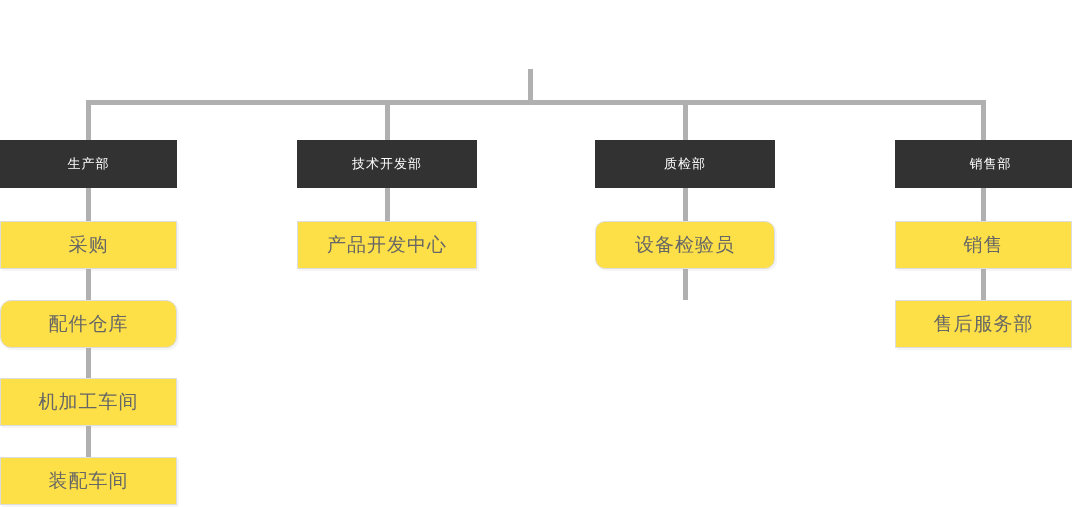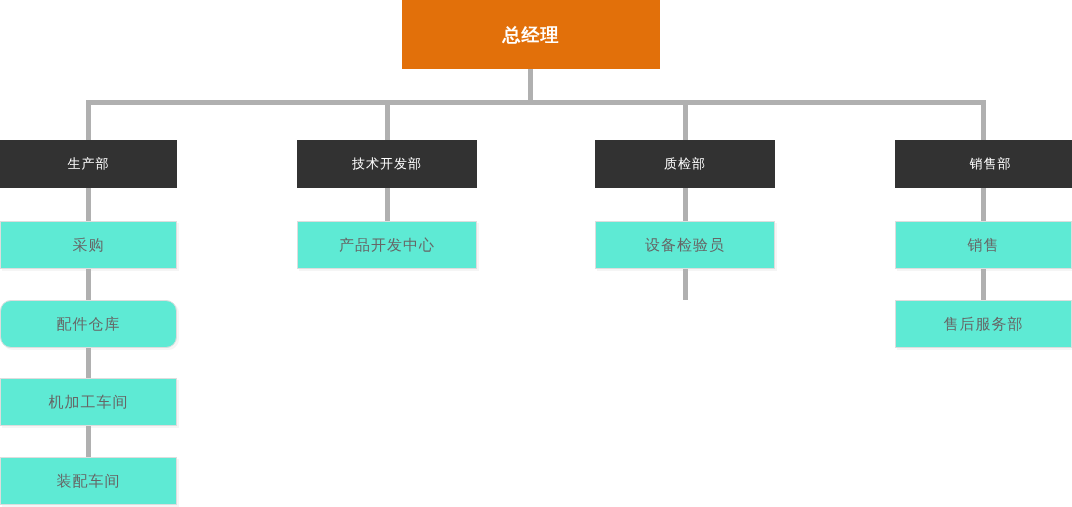--- a/index.html
+++ b/index.html
@@ -40,44 +40,43 @@
     font-weight: 700;
     letter-spacing: 1px;
   }
   .dept-node {
     background: var(--dept-bg);
     color: var(--node-text-light);
     font-size: 13px;
     letter-spacing: 1px;
   }
   .child-node {
-    background: #5eead4;
+    background: #fde047;
     border: 1px solid var(--child-border);
     color: var(--child-text);
-    font-size: 15px;
+    font-size: 19px;
     letter-spacing: 1px;
     box-shadow: 2px 2px 0 rgba(0,0,0,0.04);
   }
   .vline {
     position: absolute;
     width: 5px;
     background: var(--connector);
   }
   .hline {
     position: absolute;
     height: 5px;
     background: var(--connector);
   }
 </style>
 </head>
 <body>
 
 <div class="stage">
 
-  <div class="node root-node" style="left:402px; top:0; width:258px; height:69px;">总经理</div>
 
   <div class="vline" style="left:528px; top:69px; height:31px;"></div>
   <div class="hline" style="left:86px; top:100px; width:900px;"></div>
   <div class="vline" style="left:86px;  top:100px; height:40px;"></div>
   <div class="vline" style="left:385px; top:100px; height:40px;"></div>
   <div class="vline" style="left:683px; top:100px; height:40px;"></div>
   <div class="vline" style="left:981px; top:100px; height:40px;"></div>
 
   <div class="node dept-node" style="left:0; top:140px; width:177px; height:48px;">生产部</div>
   <div class="vline" style="left:86px; top:188px; height:33px;"></div>
@@ -88,21 +87,21 @@
   <div class="node child-node" style="left:0; top:378px; width:177px; height:48px;">机加工车间</div>
   <div class="vline" style="left:86px; top:426px; height:31px;"></div>
   <div class="node child-node" style="left:0; top:457px; width:177px; height:48px;">装配车间</div>
 
   <div class="node dept-node" style="left:297px; top:140px; width:180px; height:48px;">技术开发部</div>
   <div class="vline" style="left:385px; top:188px; height:33px;"></div>
   <div class="node child-node" style="left:297px; top:221px; width:180px; height:48px;">产品开发中心</div>
 
   <div class="node dept-node" style="left:595px; top:140px; width:180px; height:48px;">质检部</div>
   <div class="vline" style="left:683px; top:188px; height:33px;"></div>
-  <div class="node child-node" style="left:595px; top:221px; width:180px; height:48px;">设备检验员</div>
+  <div class="node child-node" style="left:595px; top:221px; width:180px; height:48px;border-radius:10px;">设备检验员</div>
   <div class="vline" style="left:683px; top:269px; height:31px;"></div>
 
   <div class="node dept-node" style="left:895px; top:140px; width:177px; height:48px;padding-left:14px;">销售部</div>
   <div class="vline" style="left:981px; top:188px; height:33px;"></div>
   <div class="node child-node" style="left:895px; top:221px; width:177px; height:48px;">销售</div>
   <div class="vline" style="left:981px; top:269px; height:31px;"></div>
   <div class="node child-node" style="left:895px; top:300px; width:177px; height:48px;">售后服务部</div>
 
 </div>
 

